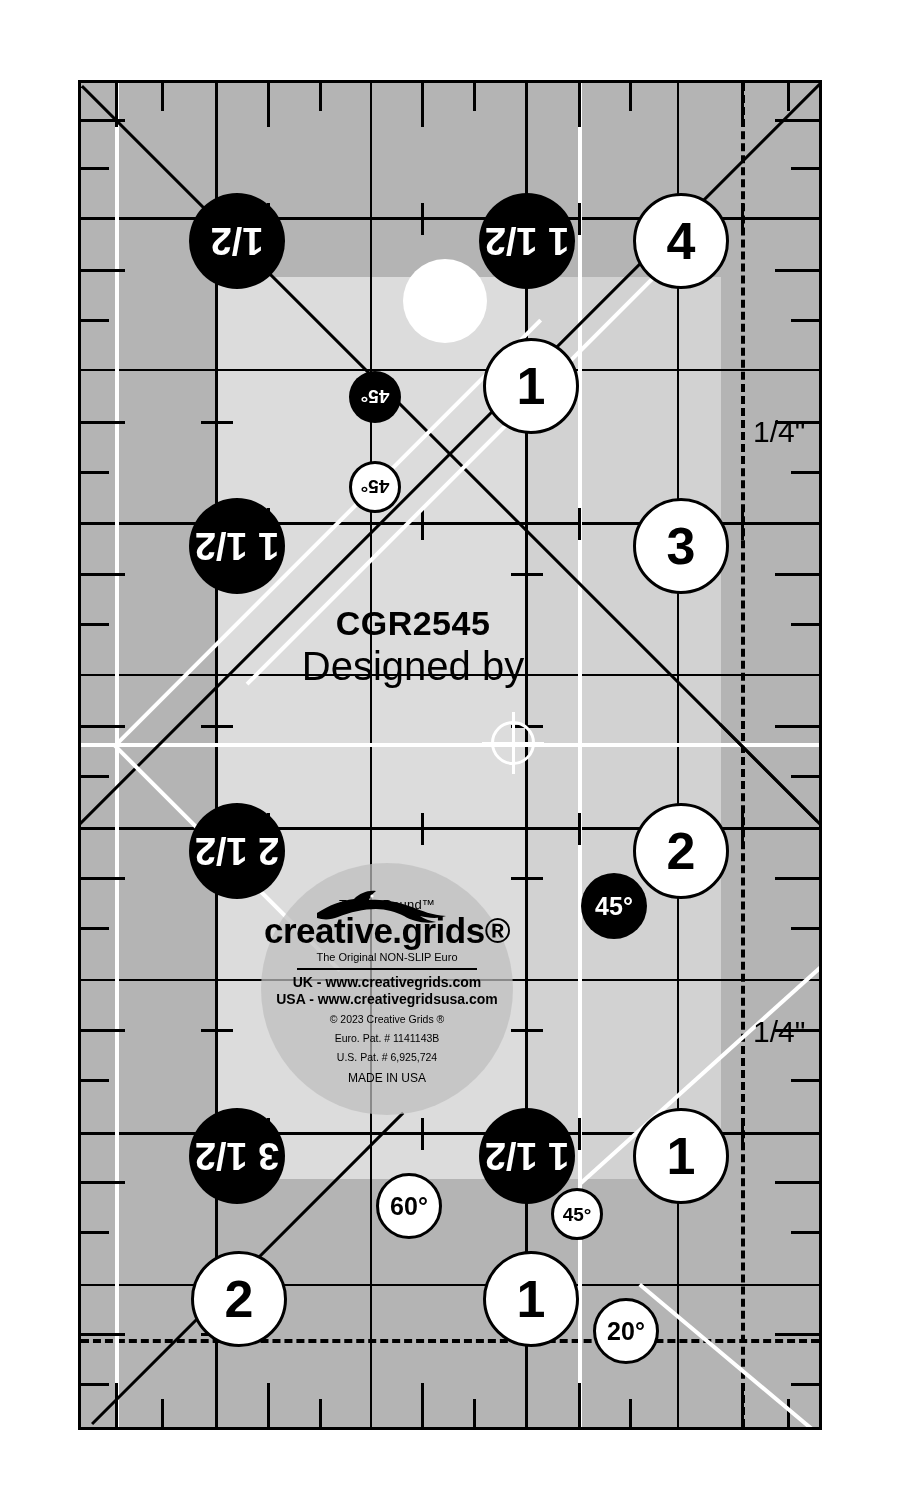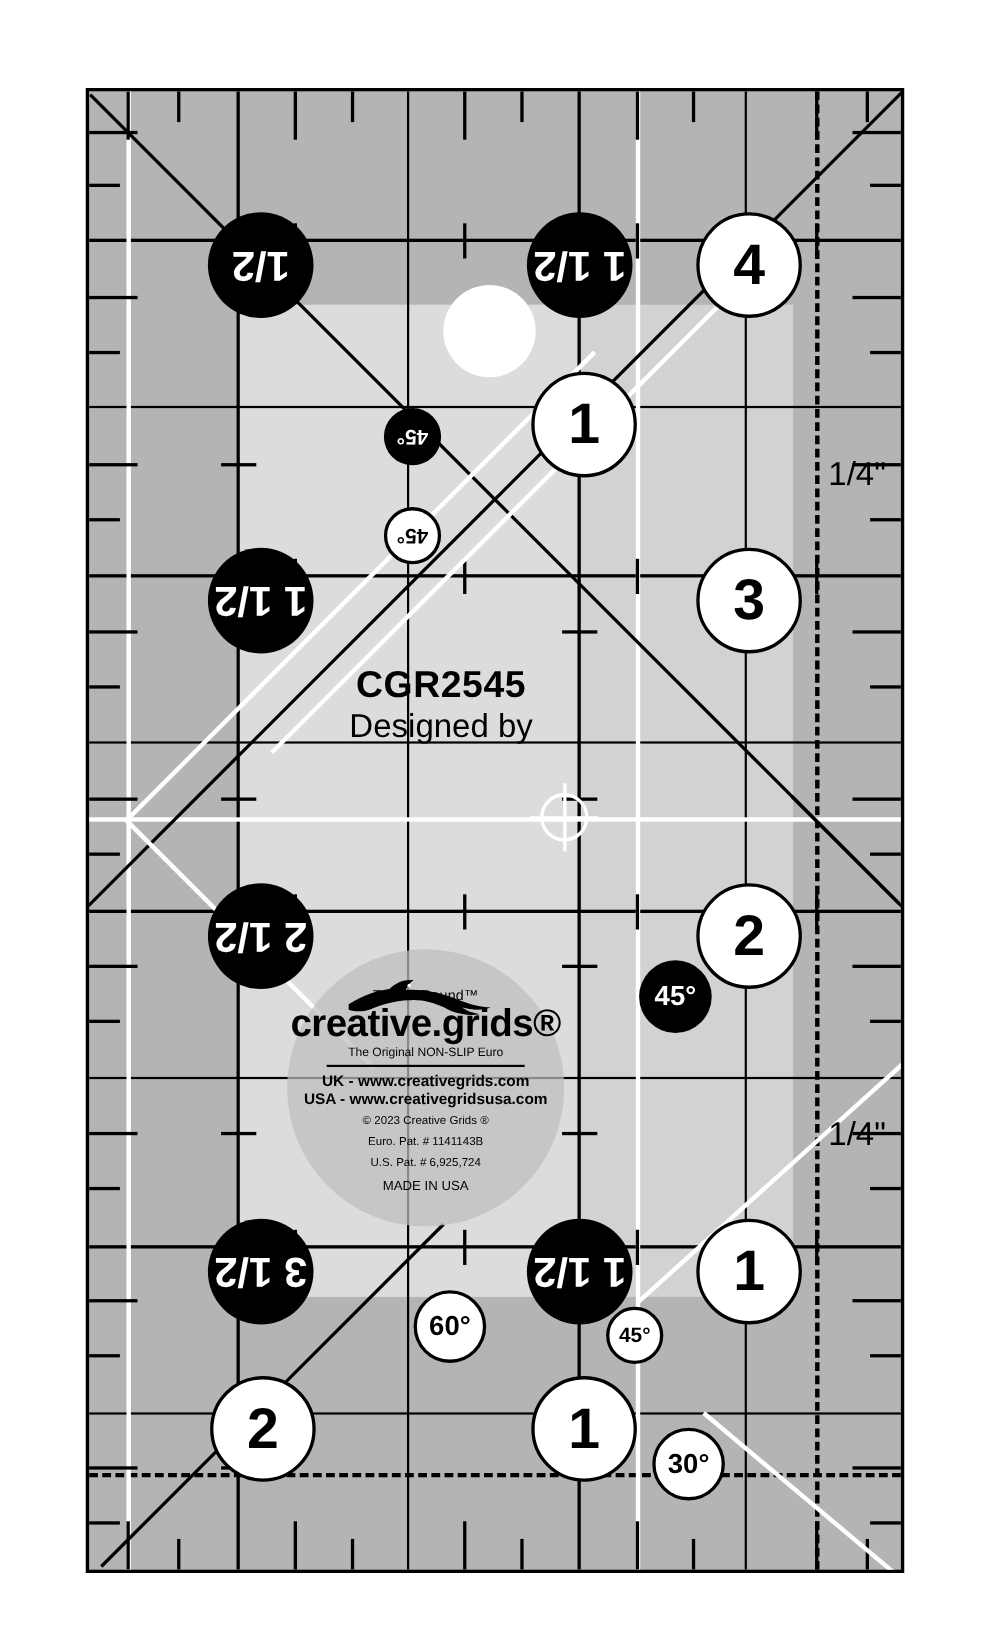--- a/index.html
+++ b/index.html
@@ -142,21 +142,21 @@
   .crosshair::after  { top: -12px; bottom: -12px; left: 50%; width: 3px; margin-left: -1.5px; }
 
   
   .designer {
     position: absolute;
     text-align: center;
     color: #000;
     line-height: 1.18;
   }
   .designer .code { font-size: 34px; font-weight: 600; letter-spacing: .5px; }
-  .designer .by { font-size: 30px; }
+  .designer .by { font-size: 40px; }
   .designer .name { font-size: 38px; }
 
   .quarter {
     position: absolute;
     font-size: 30px;
     color: #000;
     white-space: nowrap;
   }
   .quarter .fr {
     display: inline-block;
@@ -333,21 +333,21 @@
   <div class="wdiag" style="left:620px; top:150px; width:640px; transform: rotate(135deg);"></div>
   <div class="wdiag" style="left:34px; top:660px; width:600px; transform: rotate(-45deg);"></div>
   <div class="wdiag" style="left:34px; top:660px; width:320px; transform: rotate(45deg);"></div>
   <div class="wdiag" style="left:497px; top:1100px; width:340px; transform: rotate(-42deg);"></div>
   <div class="wdiag" style="left:560px; top:1200px; width:240px; transform: rotate(40deg);"></div>
 
   <div class="crosshair" style="left:410px; top:638px;"></div>
 
   <div class="wdot" style="left:322px; top:176px; width:84px; height:84px;"></div>
 
-  <div class="designer" style="left:160px; top:520px; width:320px;">
+  <div class="designer" style="left:172px; top:520px; width:320px;">
     <div class="code">CGR2545</div>
     <div class="by">Designed by</div>
   </div>
 
   <div class="quarter" style="left:672px; top:330px;">
     <span class="fr">1/4"</span>
   </div>
   <div class="quarter" style="left:672px; top:930px;">
     <span class="fr">1/4"</span>
   </div>
@@ -401,21 +401,21 @@
   <div class="bub white angsm rot180" style="left:268px; top:378px;">
       <span>45°</span>
     </div>
   <div class="bub white ang" style="left:295px; top:1090px;">
       <span>60°</span>
     </div>
   <div class="bub white angsm" style="left:470px; top:1105px;">
       <span>45°</span>
     </div>
   <div class="bub white ang" style="left:512px; top:1215px;">
-      <span>30°</span>
+      <span>20°</span>
     </div>
 
   <div id="logo" style="left:180px; top:780px;">
     <svg id="fox" width="150" height="40" viewBox="0 0 150 40" aria-hidden="true">
       <path d="M5 28 C18 20, 28 16, 42 14 C48 8, 56 5, 64 6 C60 9, 58 12, 57 15 C72 14, 86 17, 100 22 C110 26, 120 30, 134 31 C126 34, 116 33, 108 31 C112 34, 118 36, 124 37 C112 39, 100 36, 92 31 C84 27, 74 24, 64 24 C52 24, 38 27, 26 32 C19 35, 11 35, 5 33 Z" fill="#000"></path>
       <circle cx="60" cy="11" r="1.6" fill="#fff"></circle>
     </svg>
     <div class="turn">Turn-a-Round™</div>
     <div class="cg">creative.grids®</div>
     <div class="nonslip">The Original NON-SLIP Euro</div>

